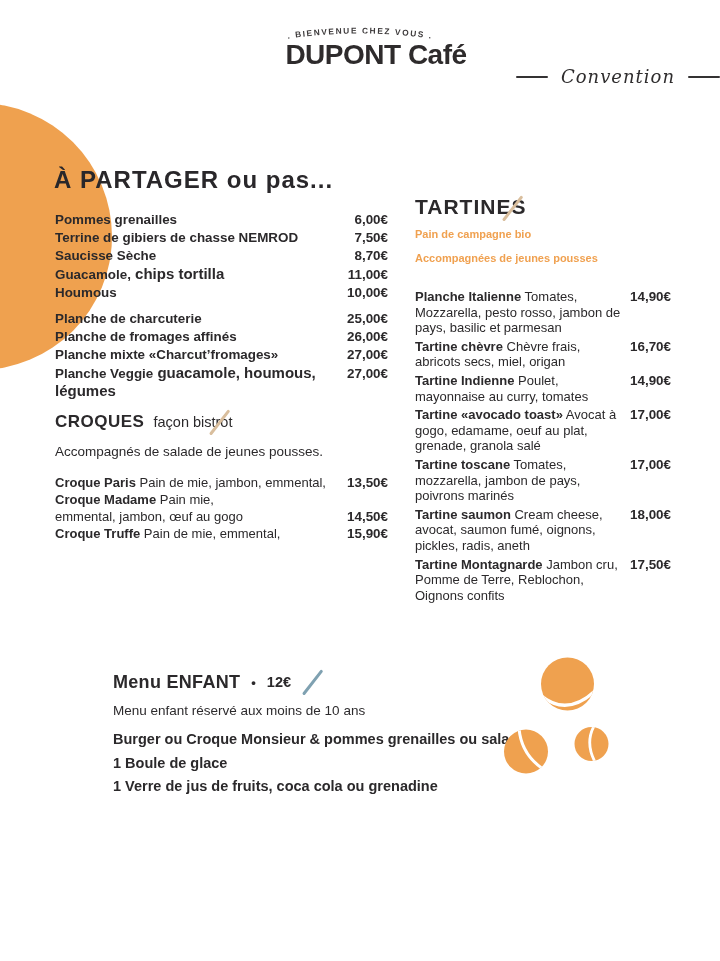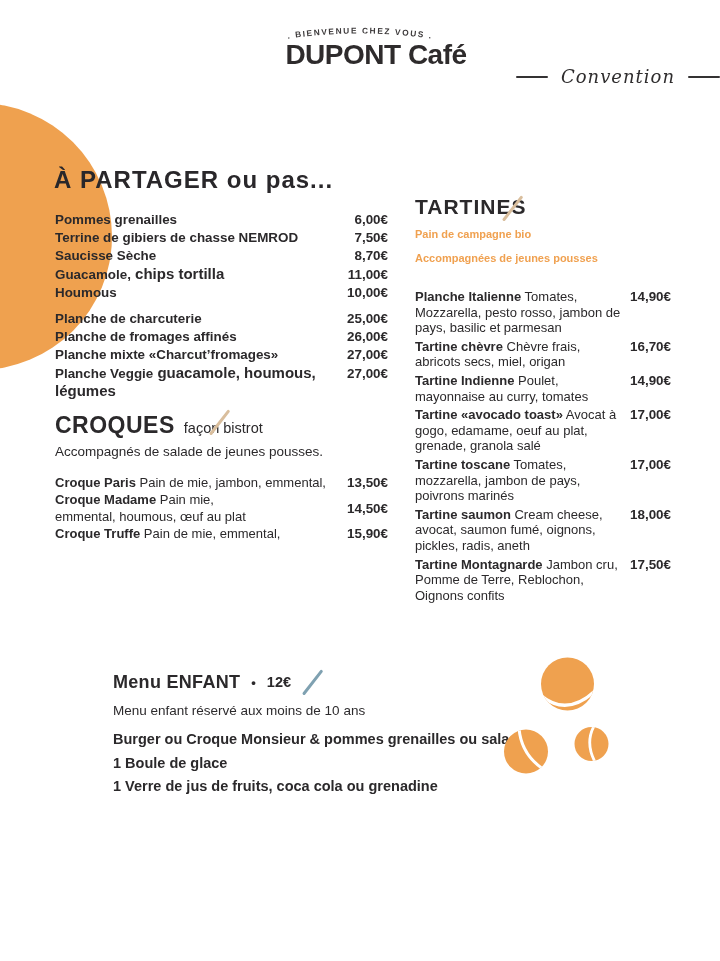--- a/index.html
+++ b/index.html
@@ -30,25 +30,25 @@
   .share-list{position:absolute;left:55px;top:210px;width:333px;}
   .share-row{display:flex;justify-content:space-between;align-items:baseline;
              line-height:17.2px;font-size:13.4px;}
   .gap{height:8px;}
   .nb{font-weight:700;}
   .nr{font-weight:700;font-size:15px;}
   .price{font-weight:700;font-size:13.4px;white-space:nowrap;}
   
   .croques{position:absolute;left:55px;top:412px;width:333px;}
   .c-head{display:flex;align-items:baseline;gap:9px;position:relative;height:24px;}
-  .c-title{font-size:23px;font-weight:700;letter-spacing:0.5px;}
+  .c-title{font-size:17px;font-weight:700;letter-spacing:0.5px;}
   .c-sub{font-size:14.5px;font-weight:400;}
   .c-note{margin-top:7px;font-size:13.5px;line-height:17px;}
   .c-items{margin-top:14px;}
-  .citem{display:flex;justify-content:space-between;align-items:center;
+  .citem{display:flex;justify-content:space-between;align-items:flex-end;
          font-size:13px;line-height:17px;}
   .ctext{width:285px;}
   
   .tartines{position:absolute;left:415px;top:195px;width:256px;}
   .t-head{position:relative;height:28px;}
   .t-title{font-size:21px;font-weight:700;letter-spacing:1px;}
   .t-note{font-size:11px;font-weight:700;line-height:23.5px;color:#F0A150;}
   .t-items{margin-top:19px;}
   .titem{position:relative;font-size:13px;line-height:15.6px;margin-bottom:3px;}
   .ttext{width:208px;}
@@ -140,21 +140,21 @@
       <div class="citem">
         <div class="ctext"><span class="nb">Croque Paris</span>
           <span>Pain de mie, jambon, emmental,</span>
           <div></div>
         </div>
         <div class="price">13,50€</div>
       </div>
       <div class="citem">
         <div class="ctext"><span class="nb">Croque Madame</span>
           <span>Pain mie,</span>
-          <div>emmental, houmous, œuf au plat</div>
+          <div>emmental, jambon, œuf au gogo</div>
         </div>
         <div class="price">14,50€</div>
       </div>
       <div class="citem">
         <div class="ctext"><span class="nb">Croque Truffe</span>
           <span>Pain de mie, emmental,</span>
         </div>
         <div class="price">15,90€</div>
       </div>
     </div>

